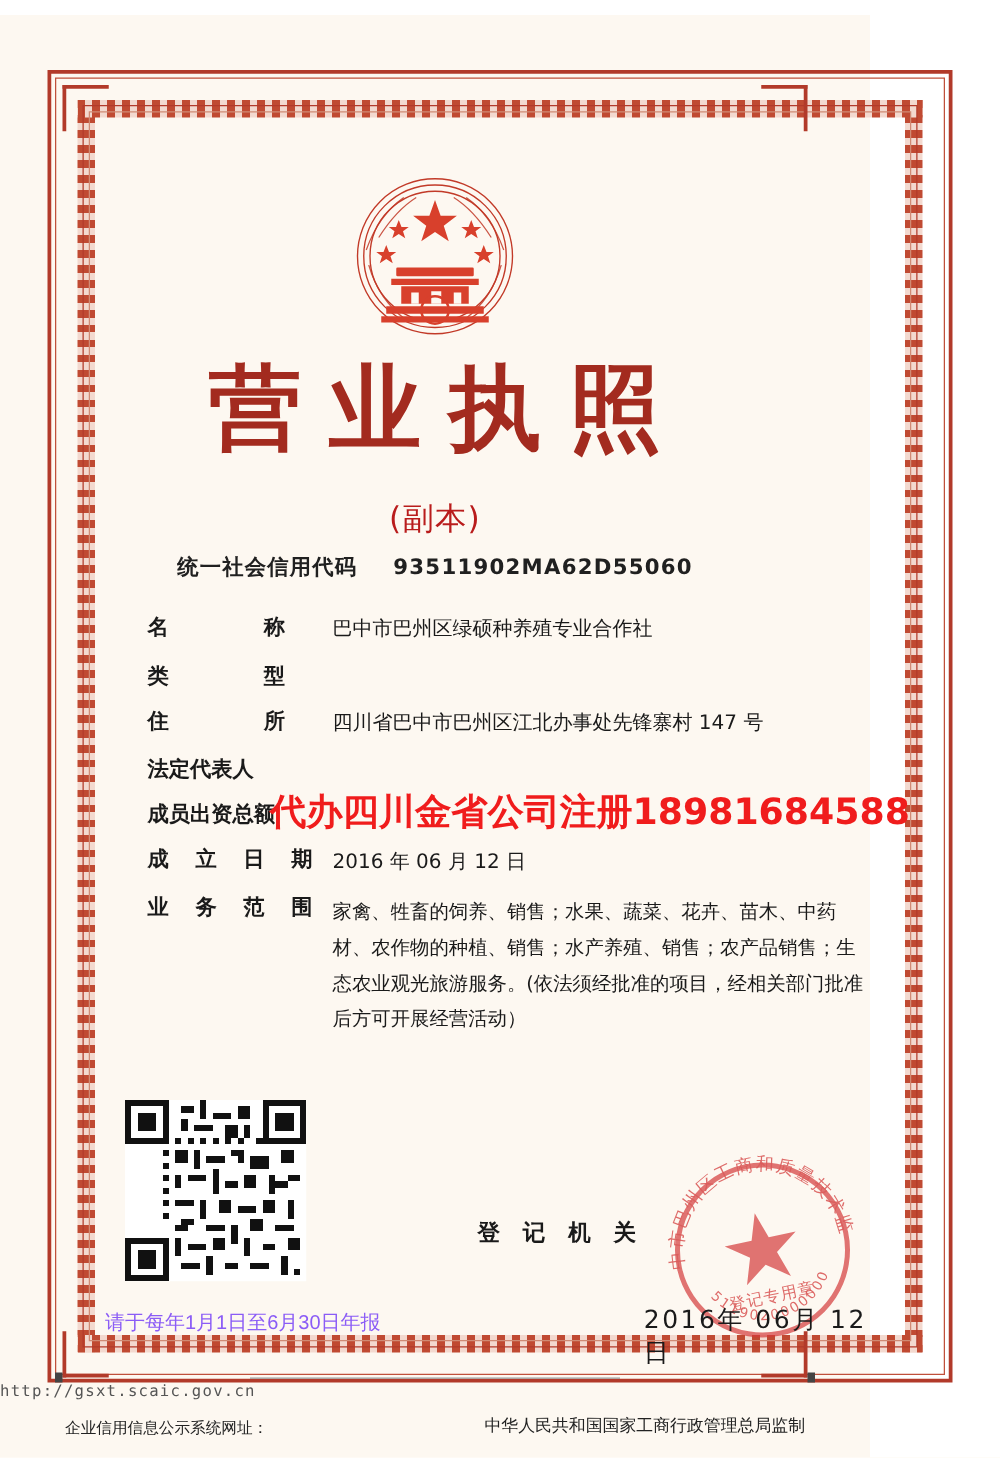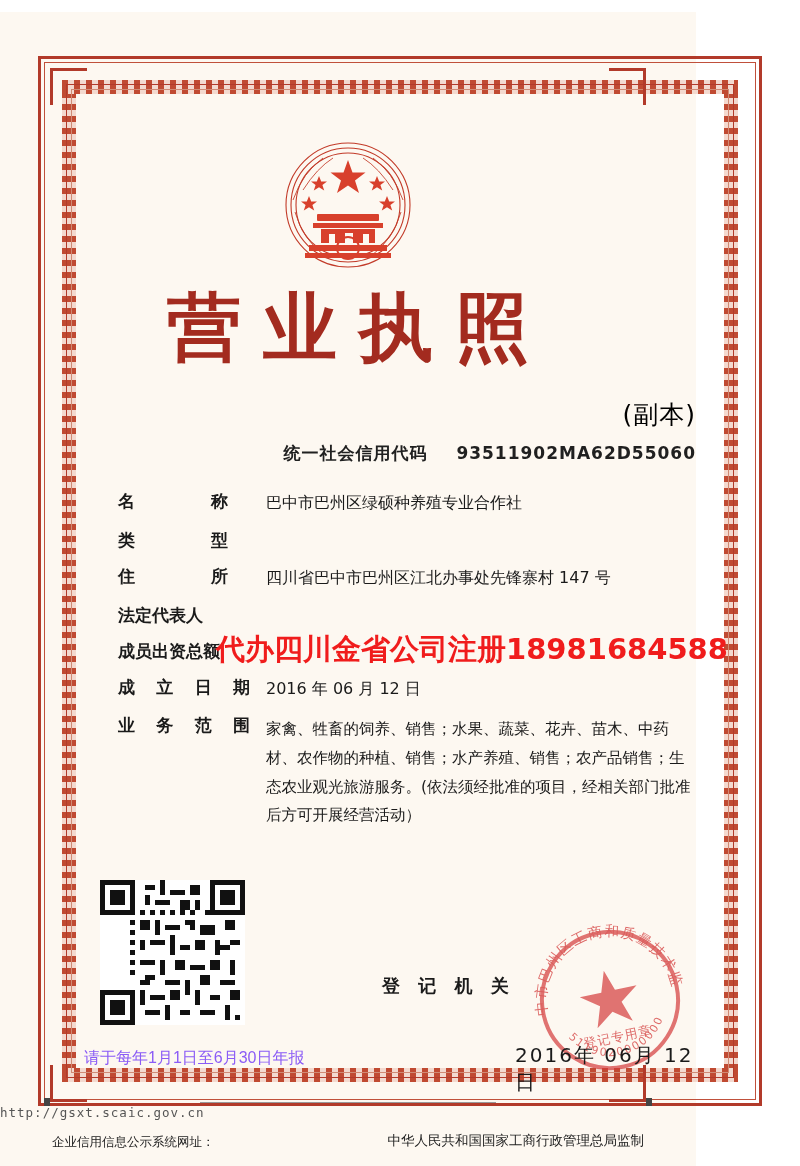--- a/index.html
+++ b/index.html
@@ -98,31 +98,31 @@
     font-weight: bold;
     letter-spacing: 22px;
     text-indent: 22px;
     color: #a32b1f;
     line-height: 1;
   }
   .subtitle {
     position: absolute;
     top: 386px;
     left: 0; right: 0;
-    text-align: right;
+    text-align: center;
     font-family: "DejaVu Sans", sans-serif;
     font-size: 25px;
-    color: #000000;
+    color: #b91c1c;
     letter-spacing: 1px;
   }
   .credit-code {
     position: absolute;
     top: 430px;
     left: 0; right: 0;
-    text-align: right;
+    text-align: center;
     font-family: "DejaVu Sans", sans-serif;
     font-size: 17px;
     font-weight: bold;
     color: #202020;
     letter-spacing: 1px;
   }
 
   
   .fields {
     position: absolute;

